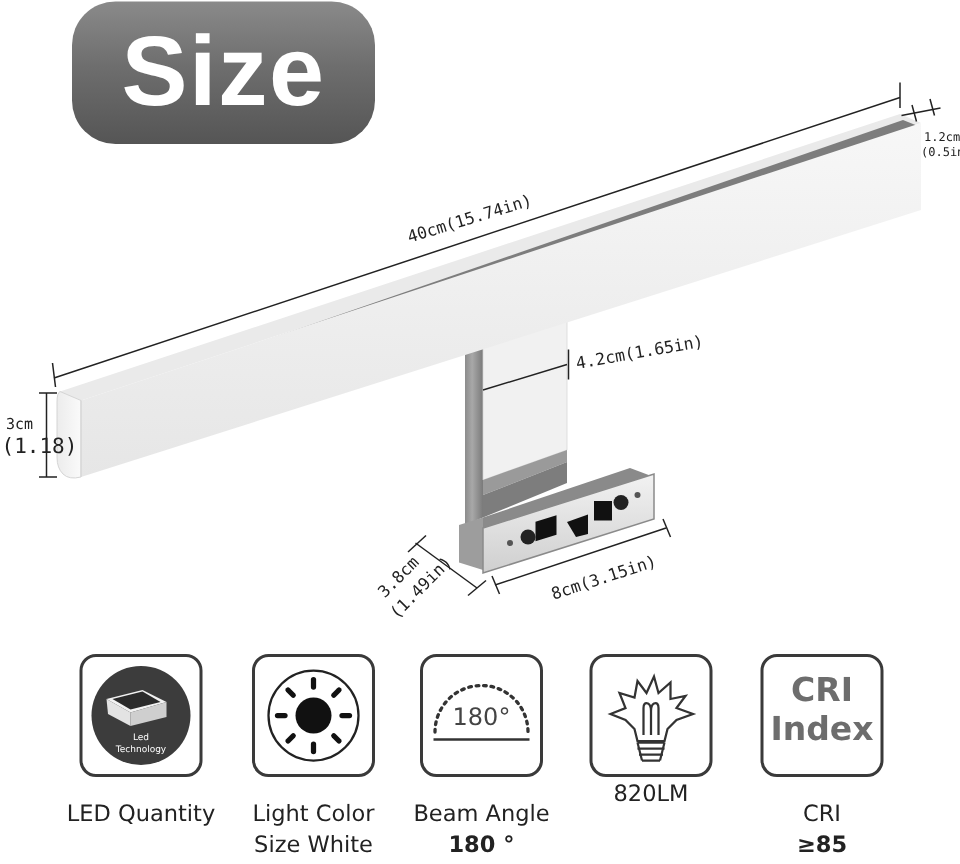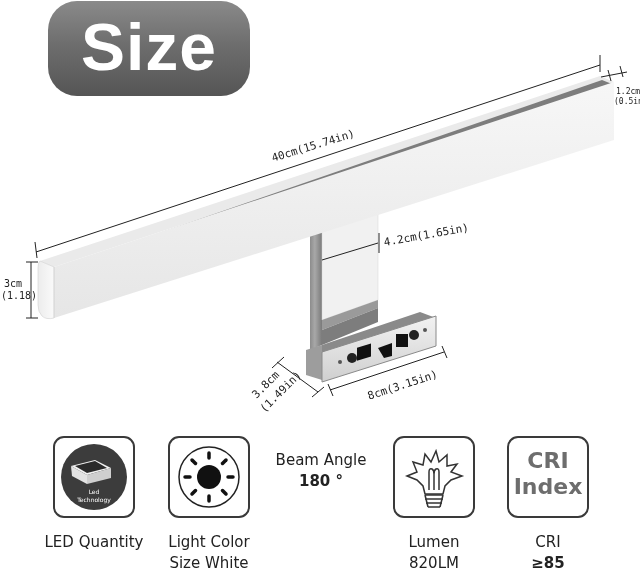--- a/index.html
+++ b/index.html
@@ -106,21 +106,21 @@
     <line x1="330" y1="390" x2="444" y2="352"></line>
     <line x1="328" y1="384" x2="333" y2="396"></line>
     <line x1="442" y1="346" x2="447" y2="358"></line>
   </g>
 </svg>
 
 <div class="dim" style="left:272px; top:152px; font-size:11px; transform:rotate(-17deg);">40cm(15.74in)</div>
 <div class="dim" style="left:616px; top:87px; font-size:8px;">1.2cm</div>
 <div class="dim" style="left:614px; top:97px; font-size:8px;">(0.5in)</div>
 <div class="dim" style="left:4px; top:278px; font-size:10px;">3cm</div>
-<div class="dim" style="left:1px; top:290px; font-size:10px;">(1.18)</div>
+<div class="dim" style="left:1px; top:290px; font-size:14px;">(1.18)</div>
 <div class="dim" style="left:384px; top:236px; font-size:11px; transform:rotate(-10deg);">4.2cm(1.65in)</div>
 <div class="dim" style="left:254px; top:390px; font-size:11px; transform:rotate(-45deg);">3.8cm</div>
 <div class="dim" style="left:262px; top:404px; font-size:11px; transform:rotate(-45deg);">(1.49in)</div>
 <div class="dim" style="left:368px; top:390px; font-size:11px; transform:rotate(-18deg);">8cm(3.15in)</div>
 
 <div class="features">
 
   <div class="feature" style="left:34px;">
     <div class="ficon">
       <svg width="78" height="78" viewBox="0 0 78 78">
@@ -151,41 +151,47 @@
           <line x1="56" y1="22" x2="52.5" y2="25.5"></line>
           <line x1="22" y1="56" x2="25.5" y2="52.5"></line>
         </g>
       </svg>
     </div>
     <div class="flabel">Light Color</div>
     <div class="fvalue">Size White</div>
   </div>
 
   <div class="feature" style="left:261px;">
+    <div class="ficon">
+      <svg width="78" height="78" viewBox="0 0 78 78">
+        <path d="M8,50 A31,31 0 0 1 70,50" fill="none" stroke="#333" stroke-width="2.2" stroke-dasharray="1.8,3.2" stroke-linecap="round"></path>
+        <line x1="7" y1="55" x2="71" y2="55" stroke="#333" stroke-width="1.8"></line>
+      </svg>
+      <div style="position:absolute; left:0; top:30px; width:78px; text-align:center; color:#444; font-size:16px;">180°</div>
+    </div>
     <div class="flabel">Beam Angle</div>
     <div class="fvalue bold">180 °</div>
   </div>
 
   <div class="feature" style="left:374px;">
     <div class="ficon">
       <svg width="78" height="78" viewBox="0 0 78 78">
         <path d="M12,38 L22,34 L18,24 L28,27 L30,16 L36,24 L41,13 L44,24 L52,17 L52,28 L62,26 L56,34 L67,38 L56,42 L50,48 L48,56 L30,56 L28,48 L22,42 Z" fill="none" stroke="#333" stroke-width="1.5" stroke-linejoin="miter"></path>
         <path d="M34,52 L34,34 Q34,30 37,31 Q39,32 39,36 Q39,32 41,31 Q44,30 44,34 L44,52" fill="none" stroke="#333" stroke-width="1.5"></path>
         <line x1="39" y1="36" x2="39" y2="52" stroke="#333" stroke-width="1.5"></line>
         <g stroke="#333" stroke-width="1.5">
           <line x1="30" y1="57" x2="48" y2="57"></line>
           <line x1="30" y1="61" x2="48" y2="61"></line>
           <line x1="31" y1="65" x2="47" y2="65"></line>
           <line x1="33" y1="69" x2="45" y2="69"></line>
           <line x1="30" y1="57" x2="33" y2="69"></line>
           <line x1="48" y1="57" x2="45" y2="69"></line>
         </g>
       </svg>
     </div>
-    <div class="flabel">Lumen</div>
     <div class="fvalue">820LM</div>
   </div>
 
   <div class="feature" style="left:488px;">
     <div class="ficon">
       <div class="cri-text" style="font-size:22px;">CRI</div>
       <div class="cri-text" style="top:36px; font-size:22px;">Index</div>
     </div>
     <div class="flabel">CRI</div>
     <div class="fvalue bold">≥85</div>

